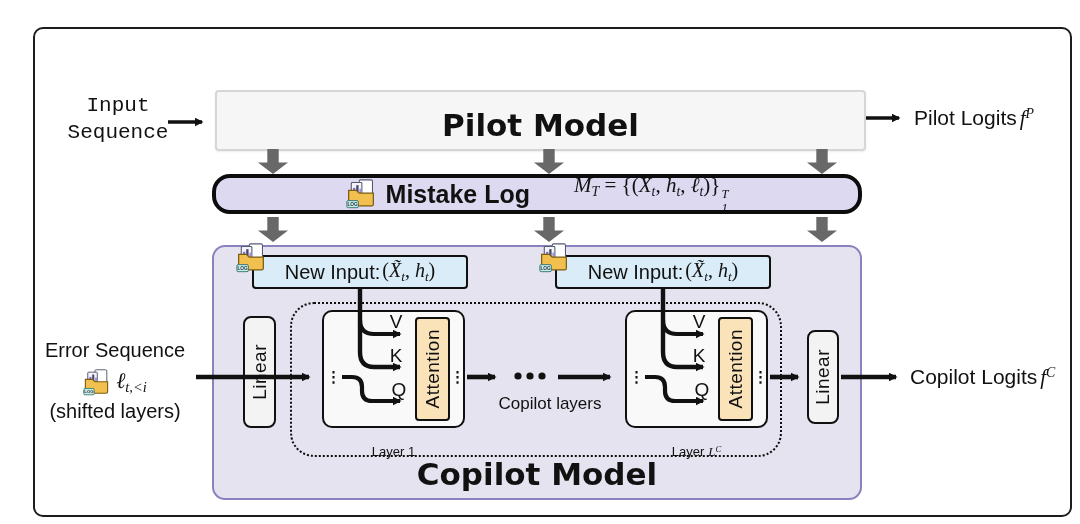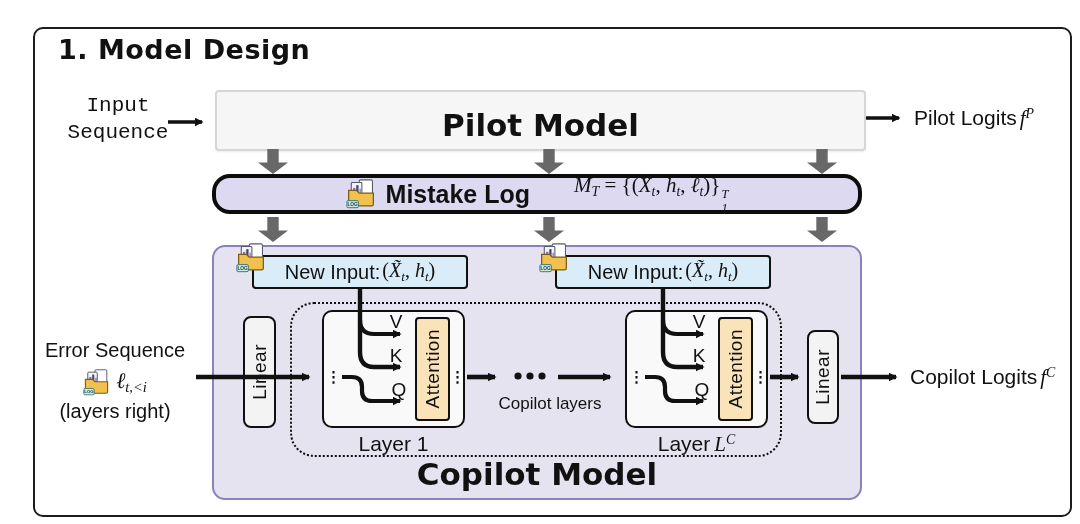--- a/index.html
+++ b/index.html
@@ -51,21 +51,21 @@
   .lin1{left:243px;top:316px;width:33px;height:112px;}
   .lin2{left:807px;top:330px;width:32px;height:94px;}
   .vtext{writing-mode:vertical-rl;transform:rotate(180deg);font-size:19px;letter-spacing:.5px;}
 
   .layerblock{top:310px;width:143px;height:118px;background:#f9f9fa;border:2px solid #101010;border-radius:10px;box-sizing:border-box;}
   .lb1{left:322px;} .lb2{left:625px;}
   .attention{top:317px;width:35px;height:104px;background:#fbe3b9;border:2px solid #101010;border-radius:4px;
              display:flex;align-items:center;justify-content:center;box-sizing:border-box;}
   .att1{left:415px;} .att2{left:718px;}
   .vkq{width:24px;text-align:center;font-size:19px;}
-  .layerlab{top:432px;width:143px;text-align:center;font-size:21px;display:flex;justify-content:center;gap:4px;}
+  .layerlab{top:444px;width:143px;text-align:center;font-size:13px;display:flex;justify-content:center;gap:4px;}
   .copilayers{left:483px;top:394px;width:134px;text-align:center;font-size:17px;}
   .vdots{width:14px;height:24px;top:365px;text-align:center;font-size:15px;line-height:24px;font-weight:bold;}
 
   
   .fm{font-family:"Liberation Serif","DejaVu Serif",serif;}
   .f-n{font-style:normal;}
   .f-i{font-style:italic;}
   .f-isub{font-style:italic;font-size:.66em;vertical-align:-.3em;}
   .f-isup{font-style:italic;font-size:.66em;vertical-align:.5em;}
   .f-stack{display:inline-flex;flex-direction:column;font-size:.6em;font-style:italic;line-height:1.05;vertical-align:-.5em;margin-left:1px;}
@@ -88,21 +88,20 @@
       <rect x="1" y="24.5" width="13" height="8" rx="1.5" fill="#cfeadd" stroke="#20706f" stroke-width="1"></rect>
       <text class="icon-log-text" x="7.5" y="30.8" font-size="5.4" font-weight="bold" text-anchor="middle" fill="#1d3557">LOG</text>
     </g>
   </defs>
 </svg>
 
 <div id="canvas">
 
   <div class="abs frame"></div>
 
-  <div class="abs title">1. Model Design</div>
 
   <div class="abs inputseq">
     <div>Input</div>
     <div>Sequence</div>
   </div>
 
   <div class="abs pilotbox">
     <span>Pilot Model</span>
   </div>
 
@@ -150,21 +149,21 @@
 
   <div class="abs dotted"></div>
 
   <div class="abs errseq">Error Sequence</div>
   <div class="abs errrow">
     <svg class="icon" style="width:27px;height:27px;" viewBox="0 0 34 34">
         <use href="#logicon"></use>
       </svg>
     <span class="fm" style="font-size:22px;"><span class="f-i">ℓ</span><span class="f-isub">t,&lt;i</span></span>
   </div>
-  <div class="abs shifted">(layers right)</div>
+  <div class="abs shifted">(shifted layers)</div>
 
   <div class="abs linear lin1">
     <span class="vtext">Linear</span>
   </div>
   <div class="abs linear lin2">
     <span class="vtext">Linear</span>
   </div>
 
   <div class="abs layerblock lb1"></div>
   <div class="abs layerblock lb2"></div>

